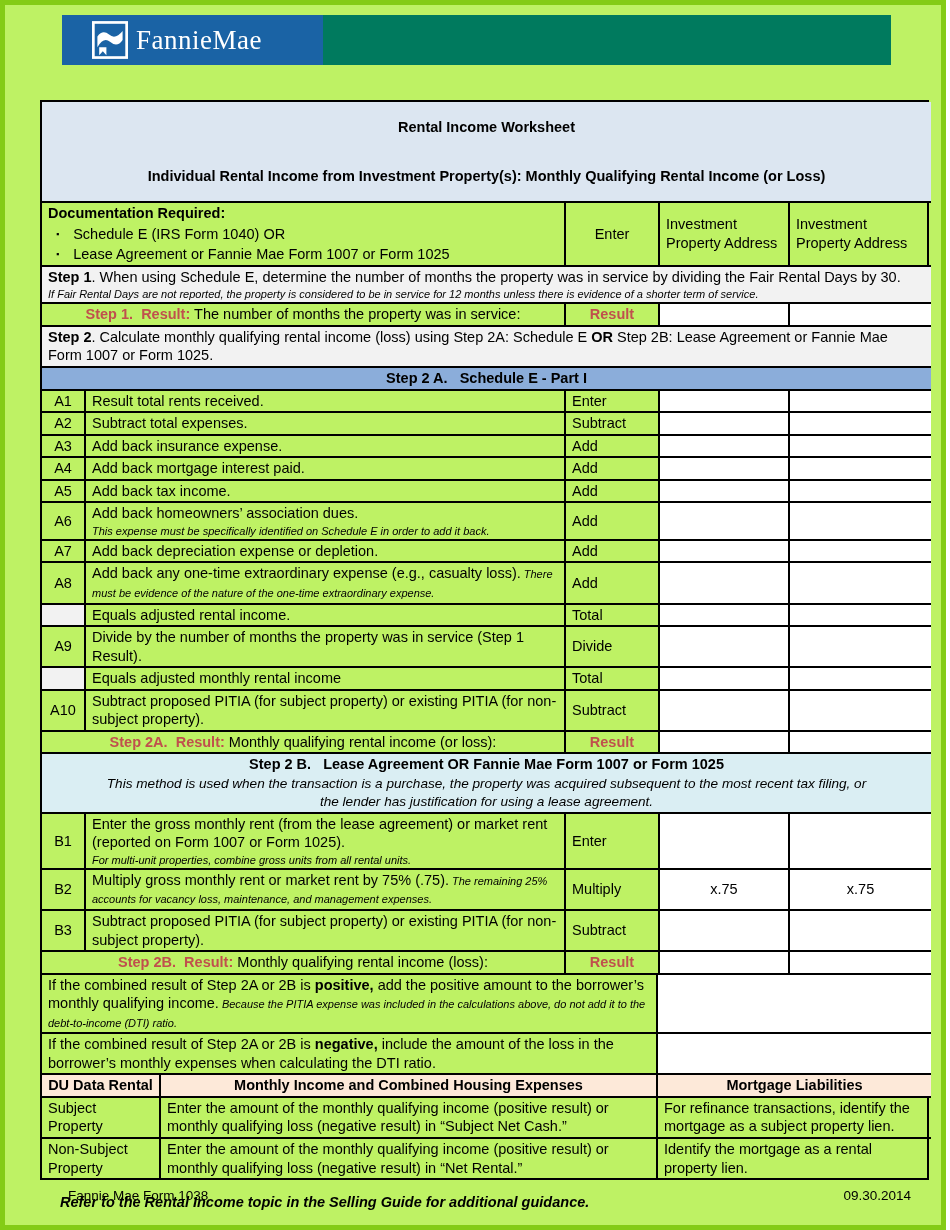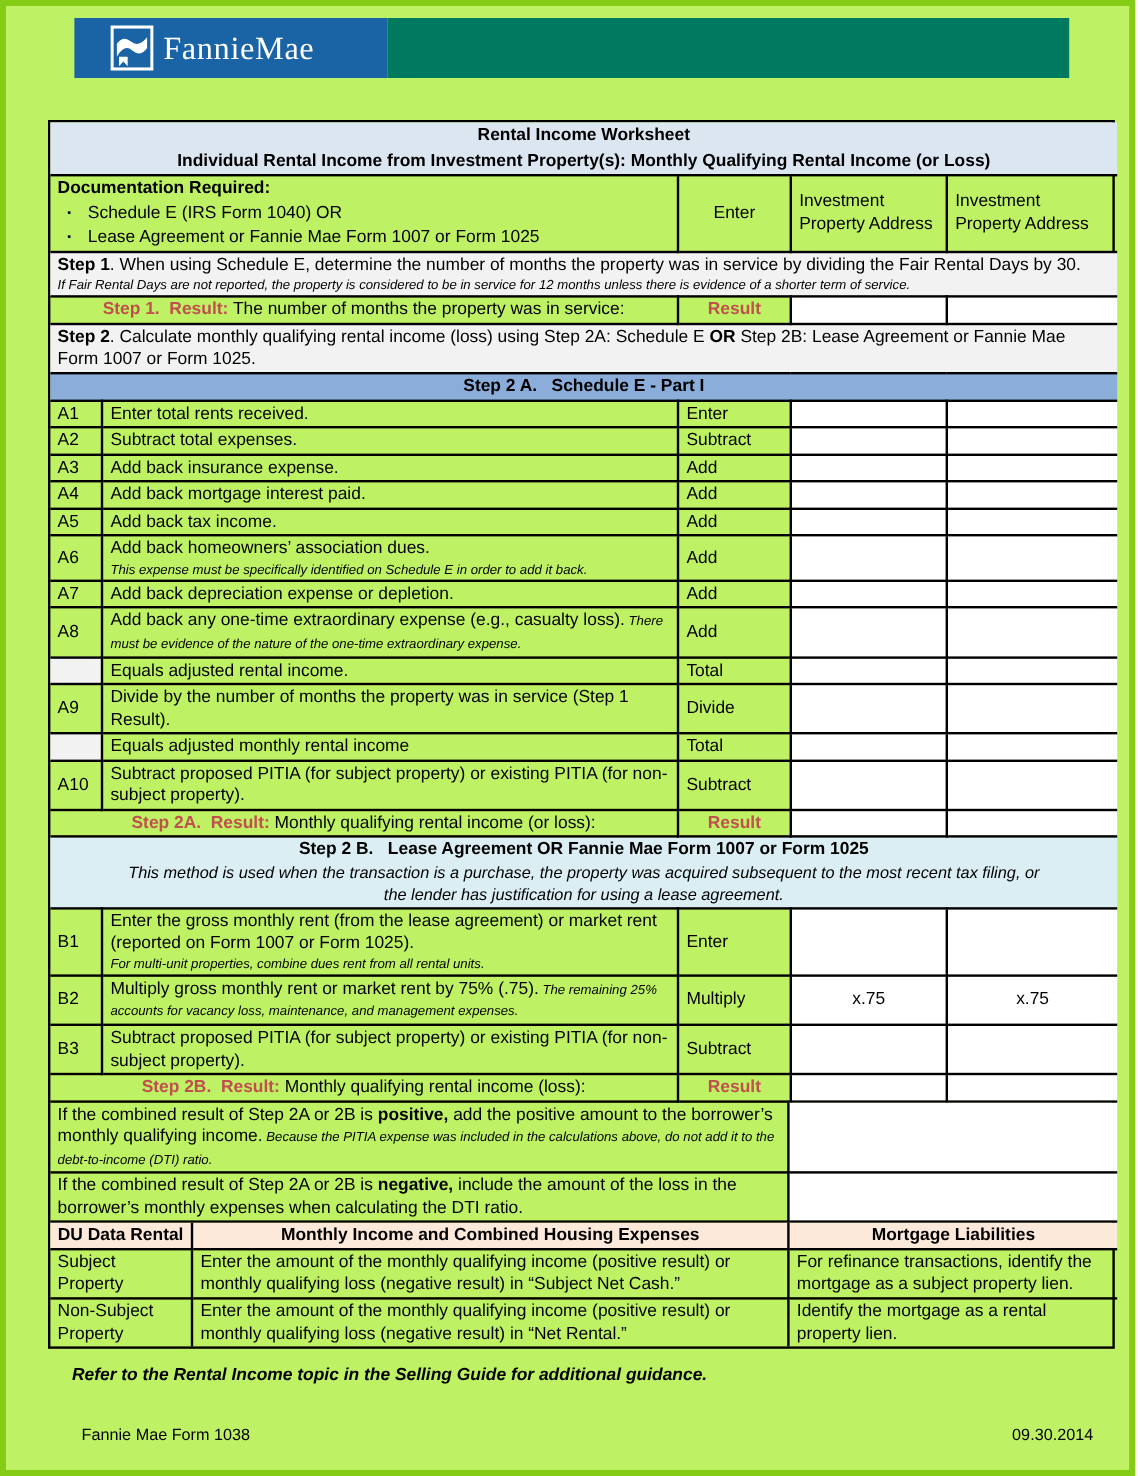--- a/index.html
+++ b/index.html
@@ -25,28 +25,28 @@
   .h40{height:40px}.h54{height:54px}.h58{height:58px}
 
   .b { font-weight:bold; }
   .center { text-align:center; }
   .red { color:#c0504d; font-weight:bold;text-align:center; }
   .note { font-style:italic; font-size:11px; }
   div.note { margin-top:1px; }
   span.note { margin-left:3px; }
 
   .title-cell { background:#dce6f1; text-align:center; font-weight:bold; font-size:15px; padding:3px 6px; }
-  .title-cell div { padding:1px 0; }
+  .title-cell div { padding:15px 0; }
 
   .doc-cell { vertical-align:middle; }
   .bullet-line { display:flex; align-items:baseline; margin:2px 0 0 8px; }
   .bullet { font-size:9px; margin-right:14px; position:relative; top:-2px; }
 
   .stepband { background:#f2f2f2; }
-  .idcell { vertical-align:middle; }
+  .idcell { text-align:center; vertical-align:middle; }
   .shade { background:#f2f2f2; }
   .action { padding-left:8px; }
   .valcell { background:#fff; }
   .addr { vertical-align:top; padding-top:3px; line-height:1.3; }
 
   .hdr2a { background:#8badda; font-weight:bold; text-align:center; }
   .hdr2b { background:#daeef3; text-align:center; padding:2px 6px; }
   .hdr2b .note { font-size:13.6px; }
   .hdr3  { background:#c3d69b; font-weight:bold; }
   .duhdr td { background:#fde9d9; font-weight:bold; text-align:center; }
@@ -133,21 +133,21 @@
           <span class="b">Step 2</span><span>.  Calculate monthly qualifying rental income (loss) using Step 2A:  Schedule E </span><span class="b">OR</span><span> Step 2B:  Lease Agreement or Fannie Mae Form 1007 or Form 1025.</span>
         </td>
       </tr>
 
       <tr class="h20">
         <td colspan="5" class="hdr2a">Step 2 A.&nbsp;&nbsp; Schedule E - Part I</td>
       </tr>
 
       <tr class="h21">
         <td class="idcell">A1</td>
-        <td>Enter total rents received.</td>
+        <td>Result total rents received.</td>
         <td class="action">Enter</td>
         <td class="valcell"></td>
         <td class="valcell"></td>
       </tr>
 
       <tr class="h21">
         <td class="idcell">A2</td>
         <td>Subtract total expenses.</td>
         <td class="action">Subtract</td>
         <td class="valcell"></td>
@@ -254,21 +254,21 @@
           <div class="b">Step 2 B.&nbsp;&nbsp; Lease Agreement OR Fannie Mae Form 1007 or Form 1025</div>
           <div class="note">This method is used when the transaction is a purchase, the property was acquired subsequent to the most recent tax filing, or</div>
           <div class="note">the lender has justification for using a lease agreement.</div>
         </td>
       </tr>
 
       <tr class="h54">
         <td class="idcell">B1</td>
         <td>
           <span>Enter the gross monthly rent (from the lease agreement) or market rent (reported on Form 1007 or Form 1025).</span>
-          <div class="note">For multi-unit properties, combine dues rent from all rental units.</div>
+          <div class="note">For multi-unit properties, combine gross units from all rental units.</div>
         </td>
         <td class="action">Enter</td>
         <td class="valcell"></td>
         <td class="valcell"></td>
       </tr>
 
       <tr class="h34">
         <td class="idcell">B2</td>
         <td>
           <span>Multiply gross monthly rent or market rent by 75% (.75).</span><span class="note">The remaining 25% accounts for vacancy loss, maintenance, and management expenses.</span>

